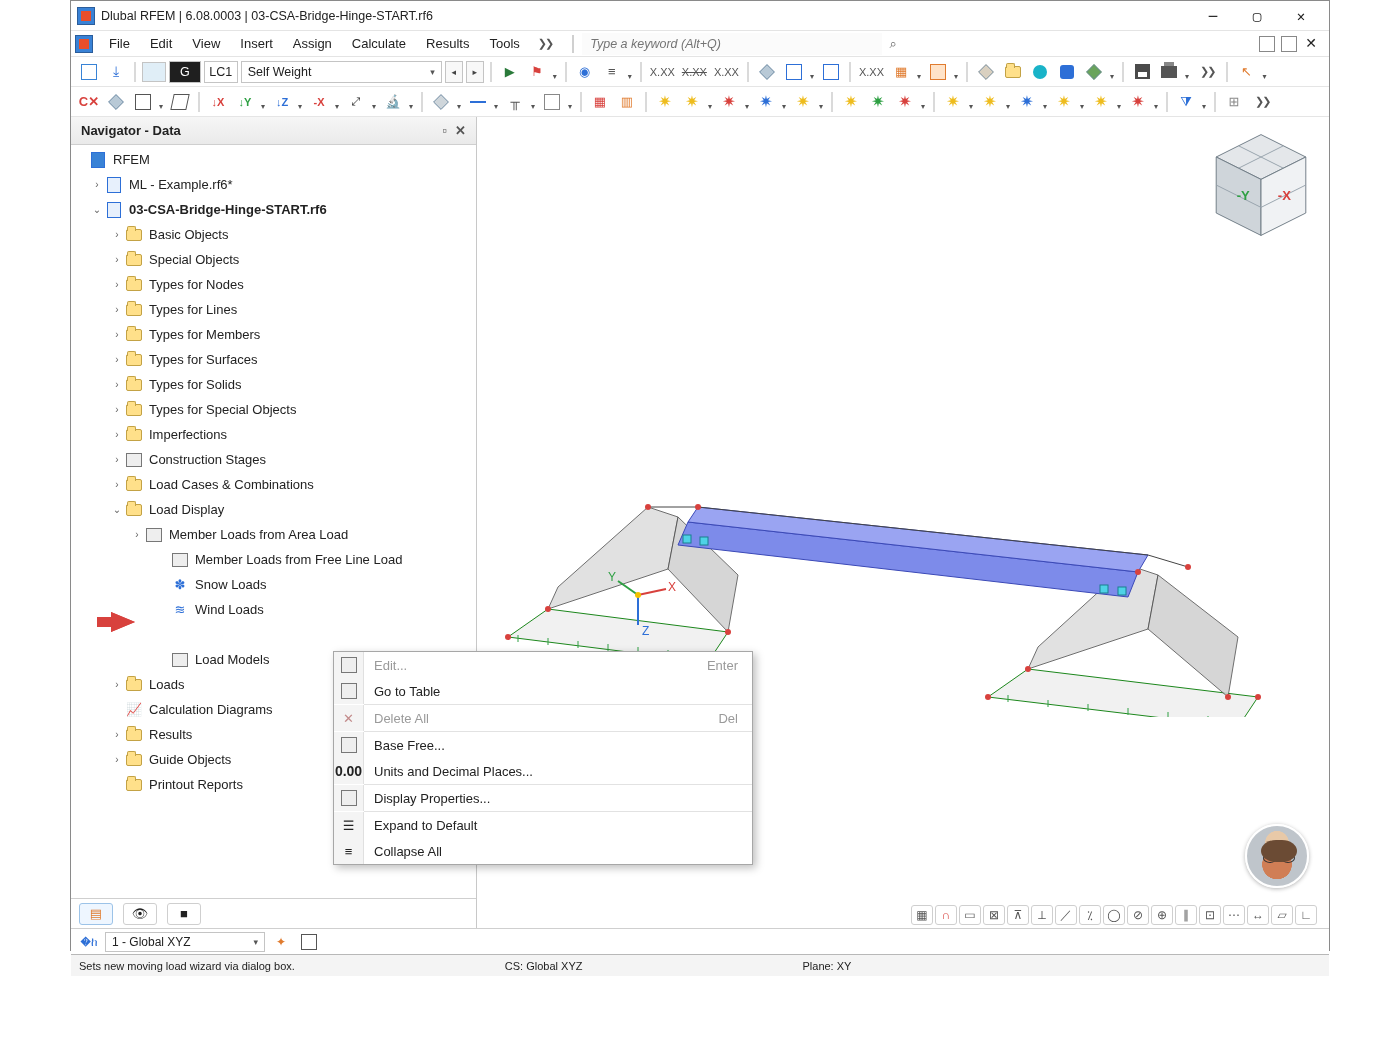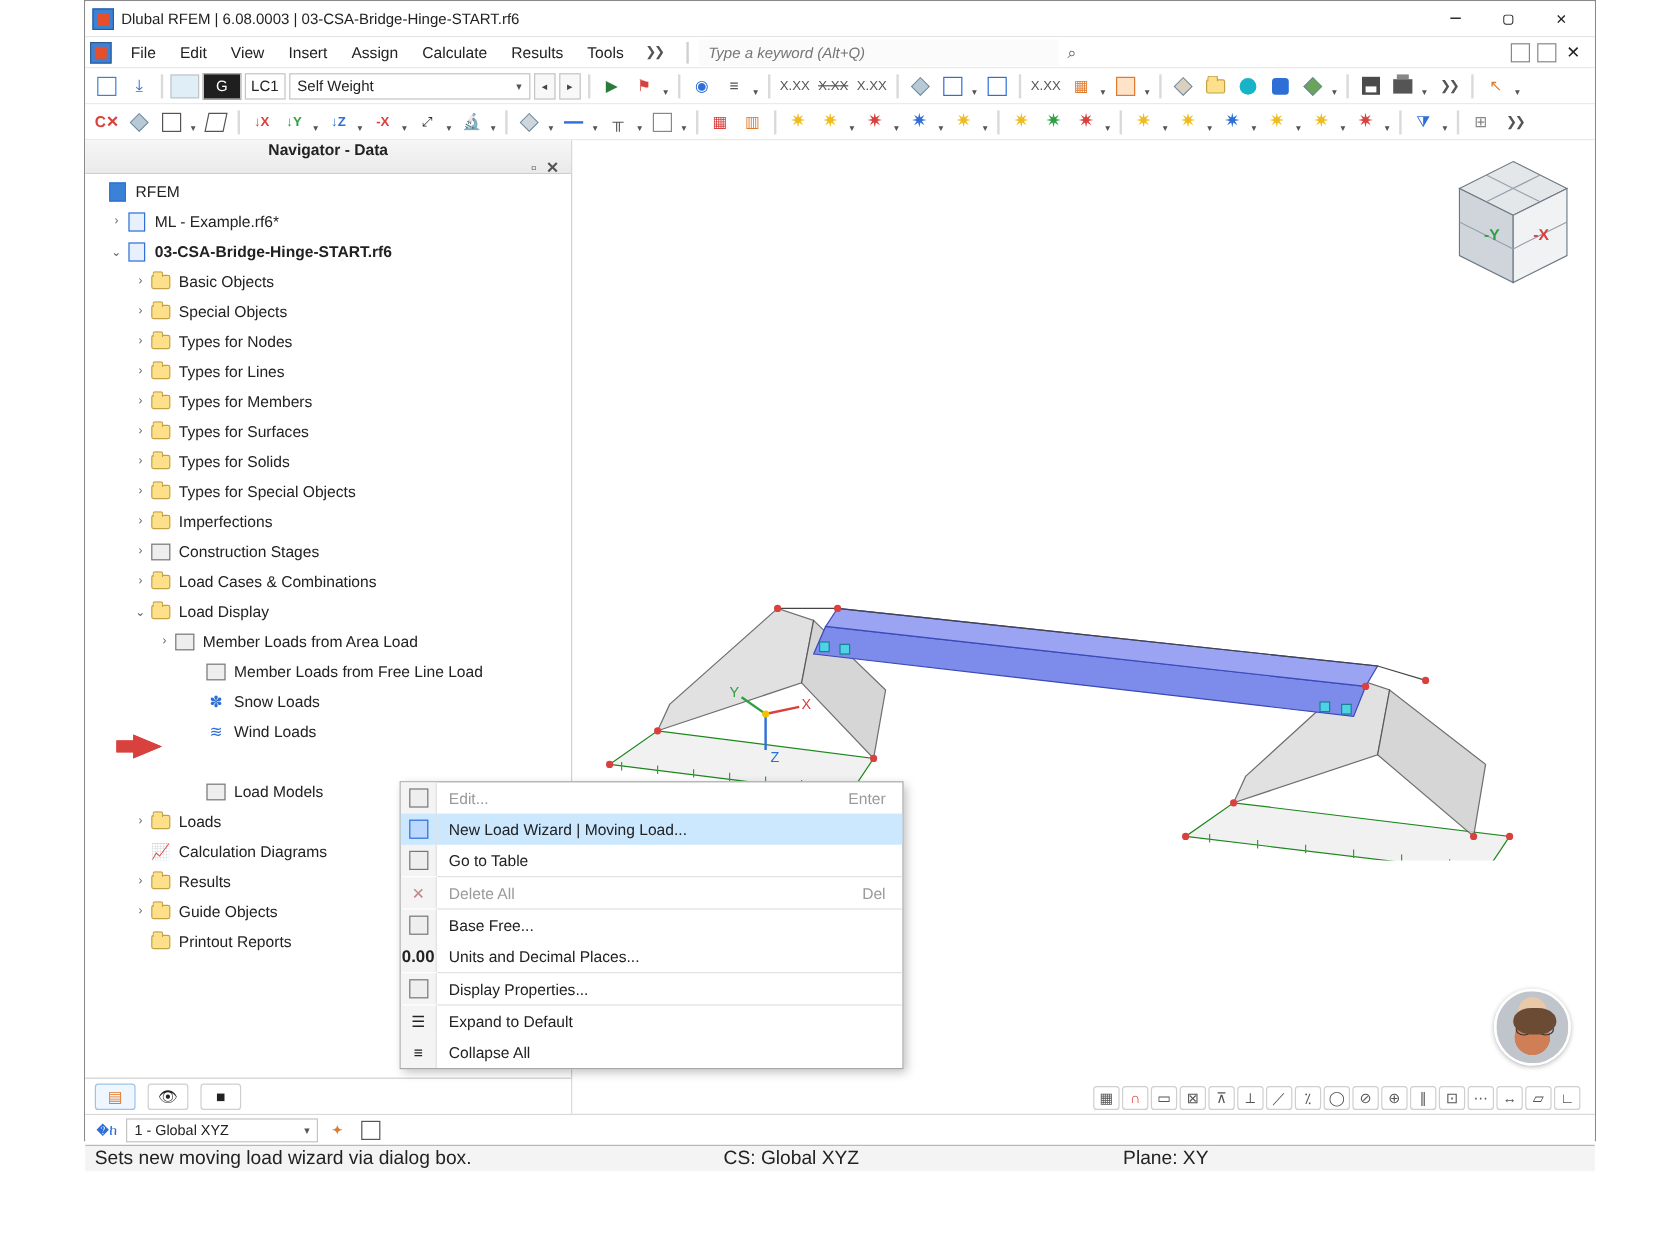--- a/index.html
+++ b/index.html
@@ -70,21 +70,21 @@
   .ic-printer::before{content:"";position:absolute;top:-4px;left:3px;right:3px;height:4px;background:#888;}
   .ic-cube{width:14px;height:14px;background:#b8c9d6;border:1px solid #6c88a0;transform:rotate(45deg) scale(.8);}
   .ic-star{color:#eebc1d;font-size:16px;line-height:1;}
   .ic-line{width:16px;height:2px;background:#555;}
   .tb-label{font-size:11px;color:#555;padding:0 2px;}
   .tb-swatch{width:24px;height:20px;border:1px solid #c4c4c4;}
 
   
   .main { display:flex; height:calc(100% - 30px - 26px - 30px - 30px - 22px); }
   .navigator { width:406px; border-right:1px solid #c8c8c8; display:flex; flex-direction:column; background:#fff; }
-  .nav-title { height:28px; background:linear-gradient(#f6f6f6,#eaeaea); border-bottom:1px solid #cfcfcf; display:flex; align-items:center; padding:0 10px; font-weight:600;flex-direction:column; }
+  .nav-title { height:28px; background:linear-gradient(#f6f6f6,#eaeaea); border-bottom:1px solid #cfcfcf; display:flex; align-items:center; padding:0 10px; font-weight:600; }
   .nav-title .t-right{ margin-left:auto; display:flex; gap:8px; color:#555;}
   .nav-title .t-right span{ cursor:default; }
 
   .tree { flex:1; overflow:auto; padding:2px 0 6px 0; position:relative;}
   .tree ul{ list-style:none; margin:0; padding:0;}
   .tree li{ white-space:nowrap; }
   .row{ display:flex; align-items:center; height:25px; padding-left:4px;}
   .tw{ width:12px; text-align:center; color:#666; font-size:10px; display:inline-block;}
   .tw.empty{color:transparent;}
   .depth0{padding-left:4px;}
@@ -123,21 +123,21 @@
   .context-menu .cm-sep{ height:1px; background:#e2e2e2; margin-left:30px;}
   .context-menu .cm-row.hover{ background:var(--menu-hover);}
   .context-menu .cm-row.hover .cm-icon{ background:var(--menu-hover);}
   .context-menu .cm-row.dis .cm-label,.context-menu .cm-row.dis .cm-shortcut{ color:#9a9a9a;}
   .cm-ic{width:16px;height:16px;border:1px solid #777;background:#eee;}
 
   
   .cs-bar{ height:26px; border-top:1px solid #cfcfcf; display:flex; align-items:center; padding:0 6px; gap:4px; background:#fff; font-size:12px;}
   .cs-combo{ height:20px; border:1px solid #c4c4c4; display:flex; align-items:center; padding:0 6px; gap:4px; width:160px; justify-content:space-between;}
   .cs-combo::after{content:"▾"; font-size:9px; color:#555;}
-  .statusbar{ height:22px; border-top:1px solid #b8b8b8; background:#f4f4f4; display:flex; align-items:center; padding:0 8px; font-size:16px;}
+  .statusbar{ height:22px; border-top:1px solid #b8b8b8; background:#f4f4f4; display:flex; align-items:center; padding:0 8px; font-size:11px;}
   .statusbar .cell{ padding-right:40px;}
   .statusbar .cell.cs{margin-left:170px;}
   .statusbar .cell.plane{}
   .avatar{ position:absolute; right:20px; bottom:40px; width:64px;height:64px;border-radius:50%; background:radial-gradient(circle at 50% 28%, #e8c9a8 0 22%, transparent 23%),
            radial-gradient(circle at 50% 64%, #d07e55 0 30%, transparent 31%),
            linear-gradient(#bfc5cb,#bfc5cb);
            border:2px solid #fff; box-shadow:0 1px 4px rgba(0,0,0,.3);}
   .avatar::after{content:"";position:absolute;left:14px;top:14px;width:36px;height:22px;border-radius:50%/60%;background:#6b4b34;}
   .avatar .glasses{position:absolute;left:16px;top:27px;width:32px;height:8px;}
   .avatar .glasses::before,.avatar .glasses::after{content:"";position:absolute;top:0;width:12px;height:8px;border:1.5px solid #333;border-radius:50%;}
@@ -745,26 +745,20 @@
   </div>
 
   <div class="context-menu">
     <div class="cm-row dis">
       <span class="cm-icon">
           <span class="cm-ic"></span>
         </span>
       <span class="cm-label">Edit...</span>
       <span class="cm-shortcut">Enter</span>
     </div>
-    <div class="cm-row hover">
-      <span class="cm-icon">
-          <span class="cm-ic" style="background:#bcd8ff;border-color:#2d6fd7;"></span>
-        </span>
-      <span class="cm-label">New Load Wizard | Moving Load...</span>
-    </div>
     <div class="cm-row">
       <span class="cm-icon">
           <span class="cm-ic"></span>
         </span>
       <span class="cm-label">Go to Table</span>
     </div>
     <div class="cm-sep"></div>
     <div class="cm-row dis">
       <span class="cm-icon">
           <span style="color:#c28a8a;">✕</span>

